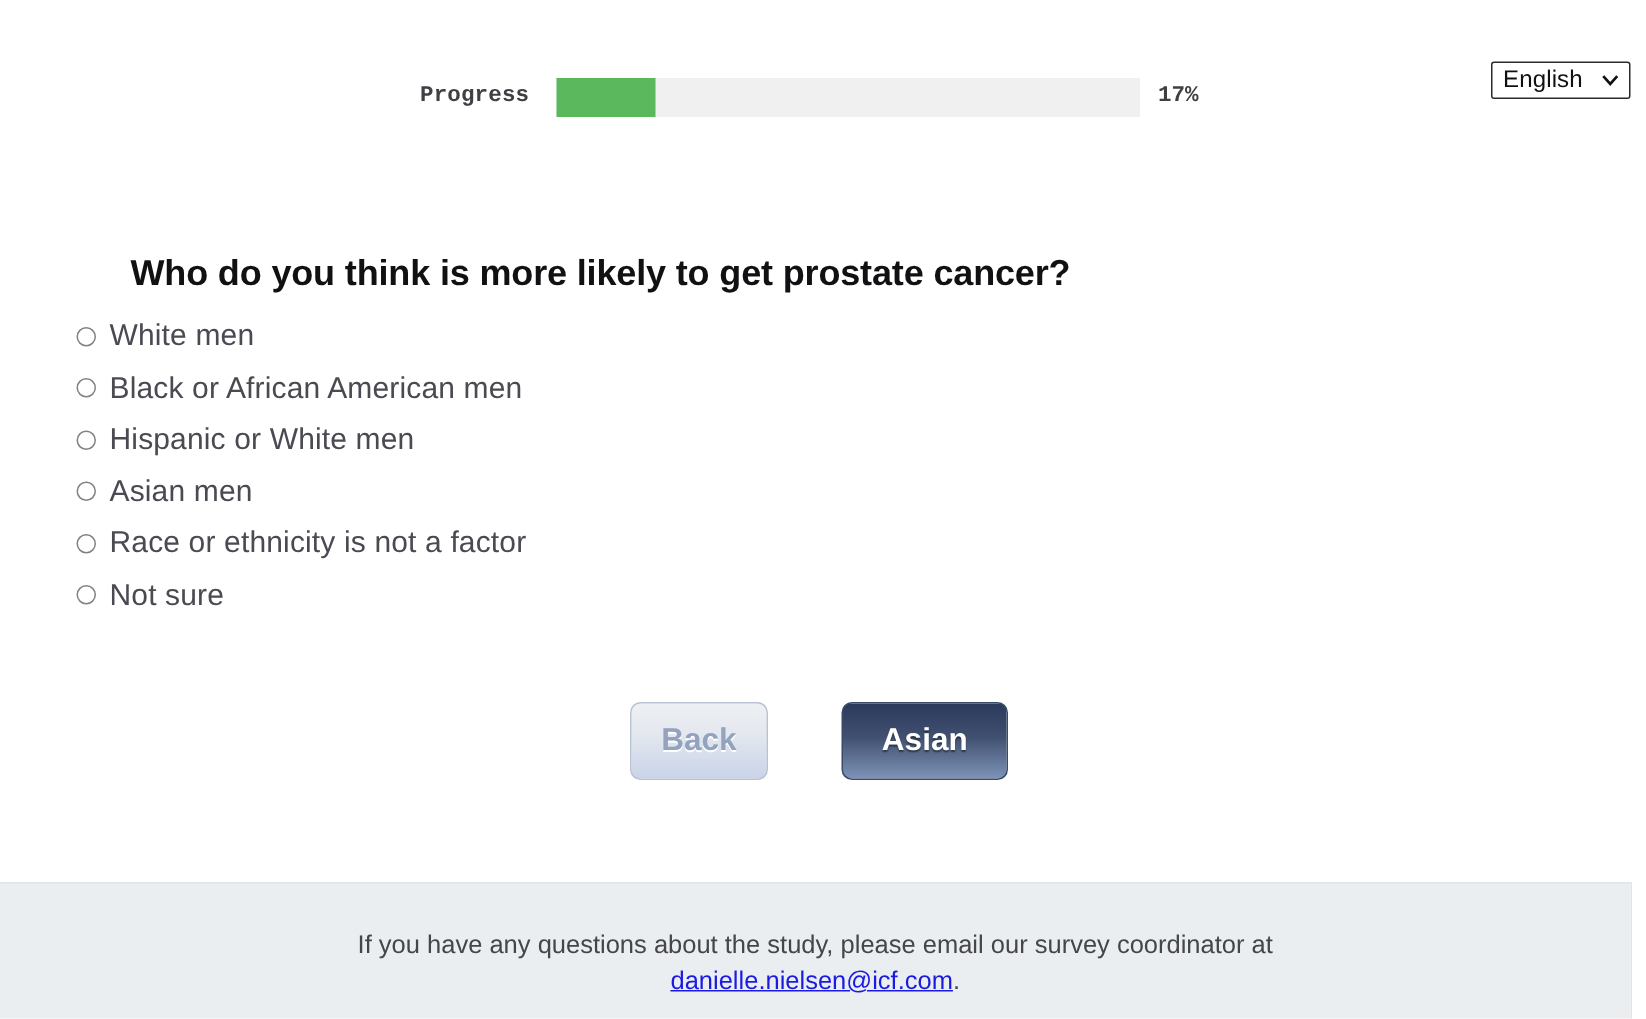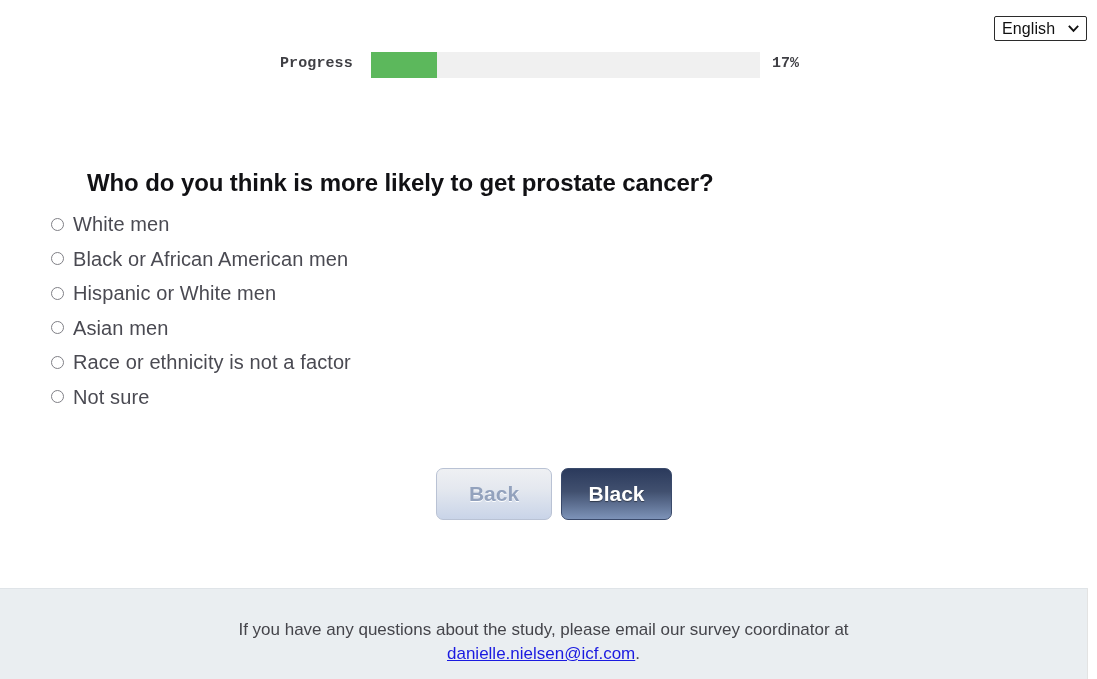--- a/index.html
+++ b/index.html
@@ -28,20 +28,21 @@
     height: 25px;
     box-sizing: border-box;
     border: 1px solid #2b2b2b;
     border-radius: 2px;
     background: #ffffff;
     display: flex;
     align-items: center;
     justify-content: space-between;
     padding: 0 6px 0 7px;
     cursor: pointer;
+    margin-top: 25px;
   }
   .lang-label {
     font-size: 16px;
     color: #101010;
     line-height: 1;
     letter-spacing: 0.1px;
   }
   .chev {
     width: 13px;
     height: 13px;
@@ -146,22 +147,22 @@
     border: 1px solid #b9c2d4;
     font-size: 21px;
     font-weight: bold;
     display: flex;
     align-items: center;
     justify-content: center;
     cursor: pointer;
     box-sizing: border-box;
   }
   .btn-back {
-    left: 436px;
-    width: 116px;
+    left: 420px;
+    width: 92px;
     background: linear-gradient(to bottom, #eef0f3 0%, #e4e8ef 40%, #c9d4e8 100%);
     color: #93a2bd;
     text-shadow: 0 1px 0 #ffffff;
   }
   .btn-next {
     left: 561px;
     width: 111px;
     background: linear-gradient(to bottom, #2b3a5c 0%, #41506f 45%, #7d93b8 100%);
     color: #ffffff;
     border: 1px solid #3a4a6b;
@@ -249,21 +250,21 @@
       <span class="option-label">Race or ethnicity is not a factor</span>
     </div>
     <div class="option-row">
       <span class="radio"></span>
       <span class="option-label">Not sure</span>
     </div>
   </div>
 
 <div class="btn-row">
   <div class="btn btn-back">Back</div>
-  <div class="btn btn-next">Black</div>
+  <div class="btn btn-next">Asian</div>
 </div>
 
 <div class="footer">
   <div class="footer-text">
     <span>If you have any questions about the study, please email our survey coordinator at</span><br>
     <a class="footer-link" href="#">danielle.nielsen@icf.com</a><span>.</span>
   </div>
 </div>
 <div class="scroll-strip"></div>
 

